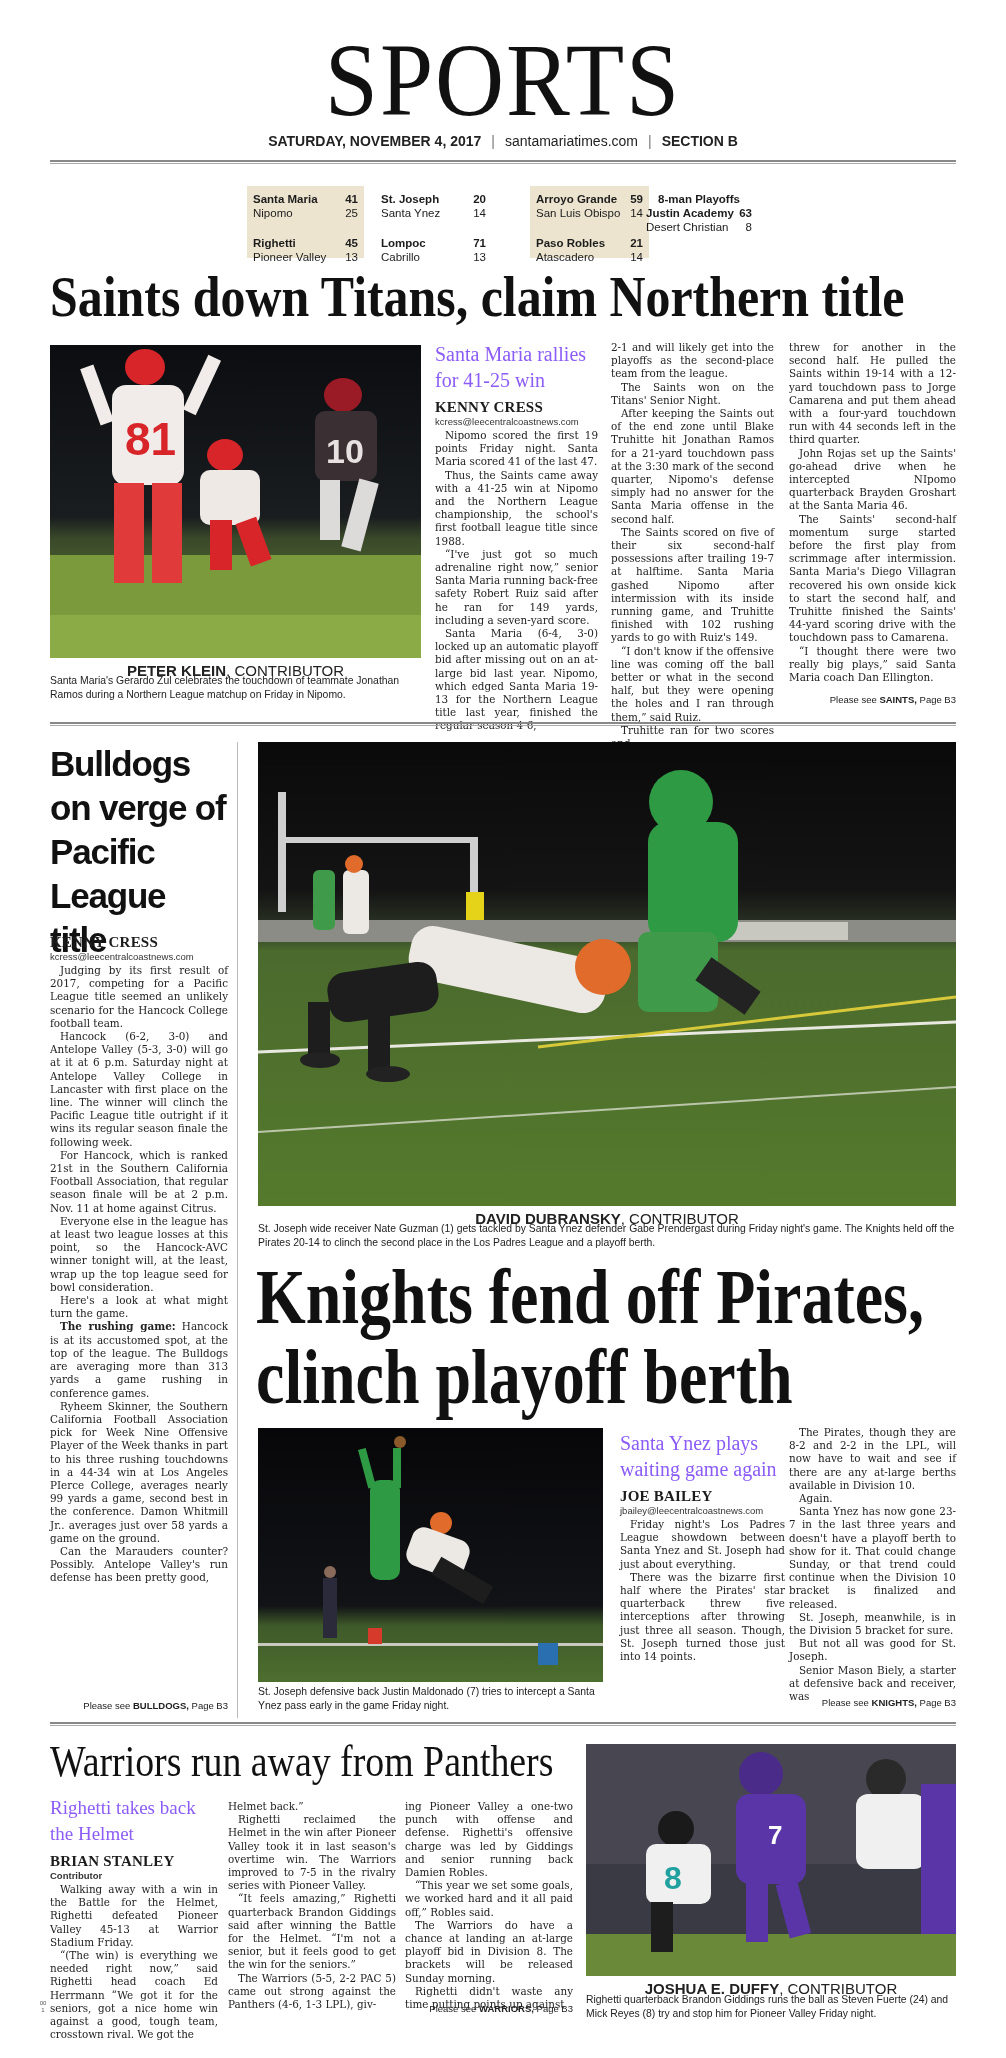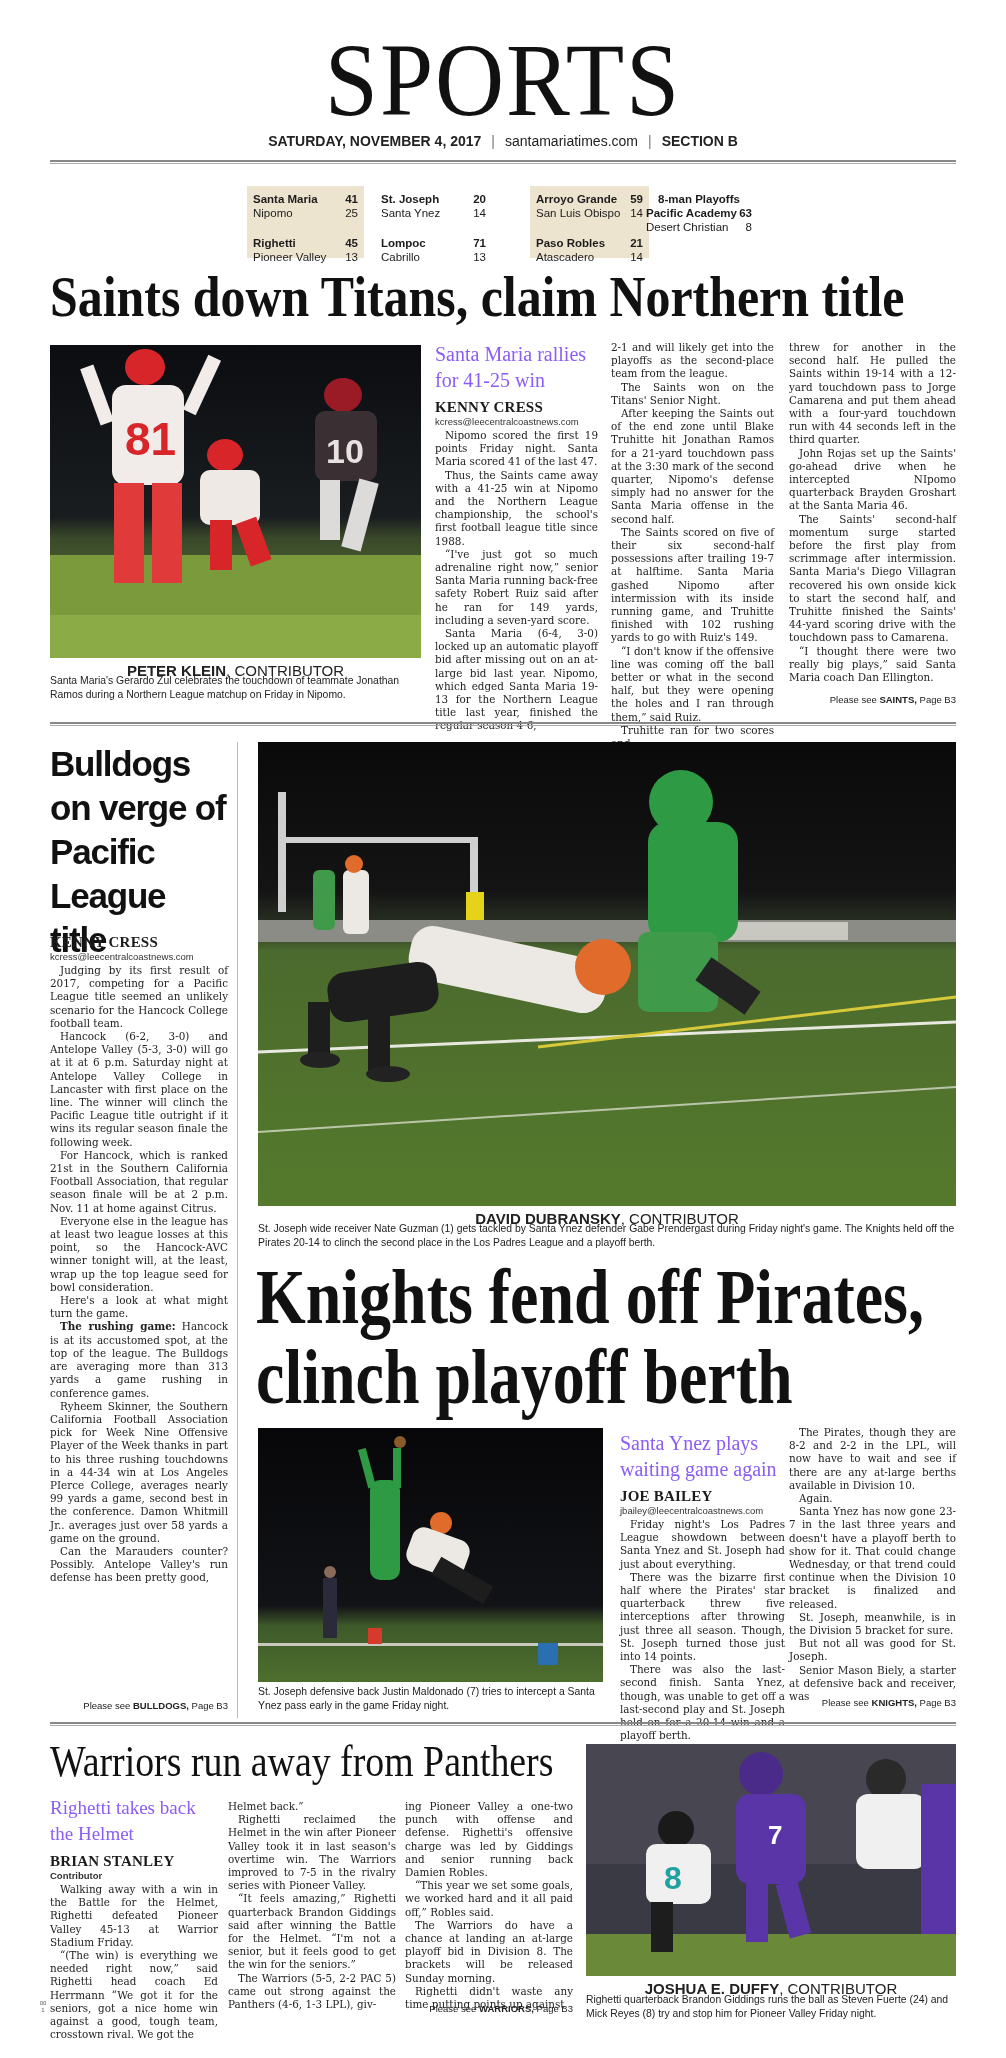--- a/index.html
+++ b/index.html
@@ -101,21 +101,21 @@
       <span>21</span>
     </div>
   <div class="score-row">
       <span>Atascadero</span>
       <span>14</span>
     </div>
 </div>
 <div class="abs score-box" style="left:640px;width:118px;">
   <div class="playoff-title">8-man Playoffs</div>
   <div class="score-row winner">
-      <span>Pacific Academy</span>
+      <span>Justin Academy</span>
       <span>63</span>
     </div>
   <div class="score-row">
       <span>Desert Christian</span>
       <span>8</span>
     </div>
 </div>
 
 <div class="abs hed-main" style="left:50px;top:266px;font-size:58px;line-height:62px;transform:scaleX(0.86);">Saints down Titans, claim Northern title</div>
 
@@ -279,27 +279,26 @@
 </div>
 <div class="abs caption" style="left:258px;top:1685px;width:345px;">St. Joseph defensive back Justin Maldonado (7) tries to intercept a Santa Ynez pass early in the game Friday night.</div>
 
 <div class="abs" style="left:620px;top:1424px;width:165px;margin-top:6px;">
   <div class="subhed">Santa Ynez plays waiting game again</div>
   <div class="byline">JOE BAILEY</div>
   <div class="email">jbailey@leecentralcoastnews.com</div>
   <div class="body-col">
     <p>Friday night's Los Padres League showdown between Santa Ynez and St. Joseph had just about everything.</p>
     <p>There was the bizarre first half where the Pirates' star quarterback threw five interceptions after throwing just three all season. Though, St. Joseph turned those just into 14 points.</p>
-    <p>There was also the last-second finish. Santa Ynez, though, was unable to get off a last-second play and St. Joseph held on for a 20-14 win and a playoff berth.</p>
   </div>
 </div>
 <div class="abs body-col" style="left:789px;top:1426px;width:167px;">
   <p>The Pirates, though they are 8-2 and 2-2 in the LPL, will now have to wait and see if there are any at-large berths available in Division 10.</p>
   <p>Again.</p>
-  <p>Santa Ynez has now gone 23-7 in the last three years and doesn't have a playoff berth to show for it. That could change Wednesday, or that trend could continue when the Division 10 bracket is finalized and released.</p>
+  <p>Santa Ynez has now gone 23-7 in the last three years and doesn't have a playoff berth to show for it. That could change Sunday, or that trend could continue when the Division 10 bracket is finalized and released.</p>
   <p>St. Joseph, meanwhile, is in the Division 5 bracket for sure.</p>
   <p>But not all was good for St. Joseph.</p>
   <p>Senior Mason Biely, a starter at defensive back and receiver, was</p>
 </div>
 <div class="abs jump" style="left:789px;top:1697px;width:167px;"><span>Please see </span><b>KNIGHTS,</b><span> Page B3</span></div>
 
 <div class="abs double-rule" style="top:1722px;"></div>
 
 <div class="abs hed-main" style="left:50px;top:1738px;font-size:44px;line-height:48px;font-weight:normal;transform:scaleX(0.86);">Warriors run away from Panthers</div>
 

